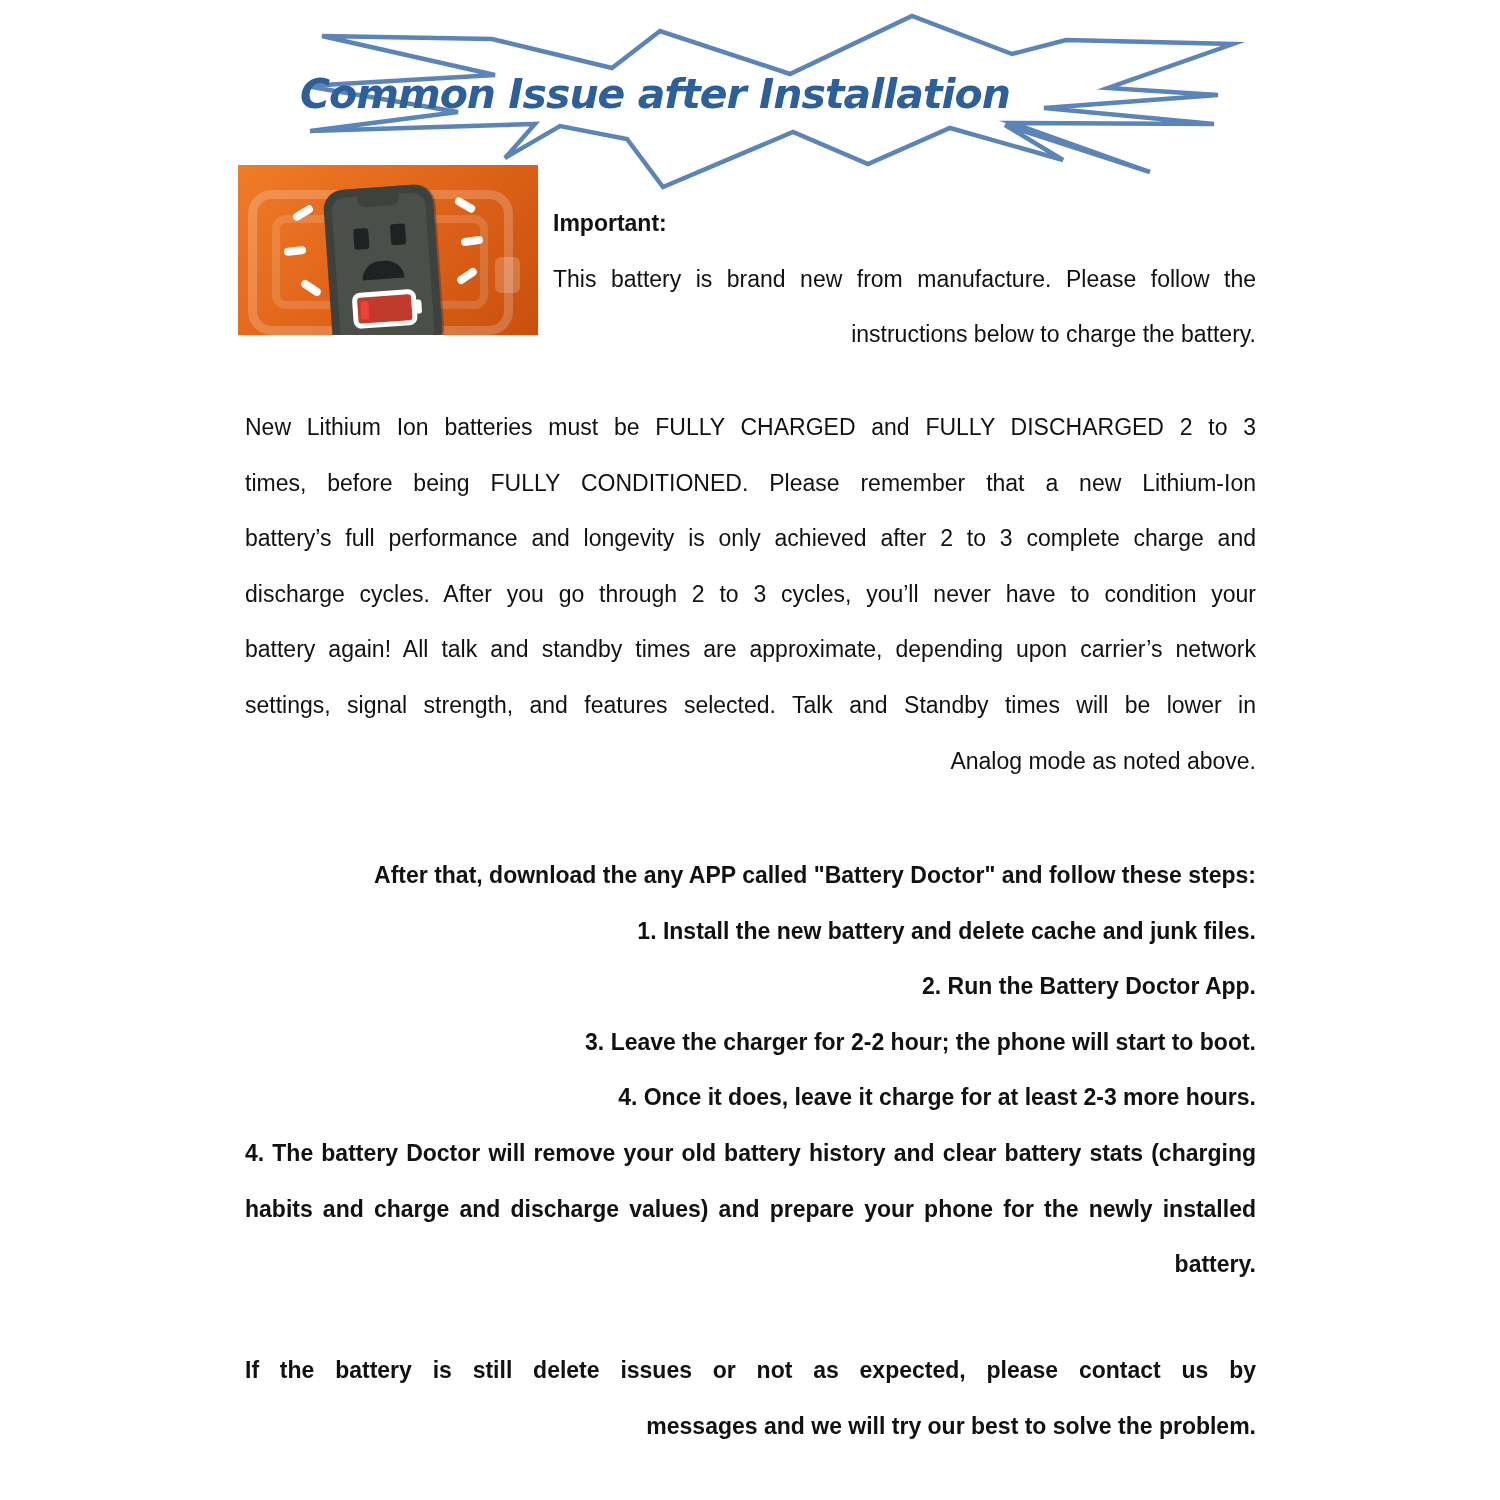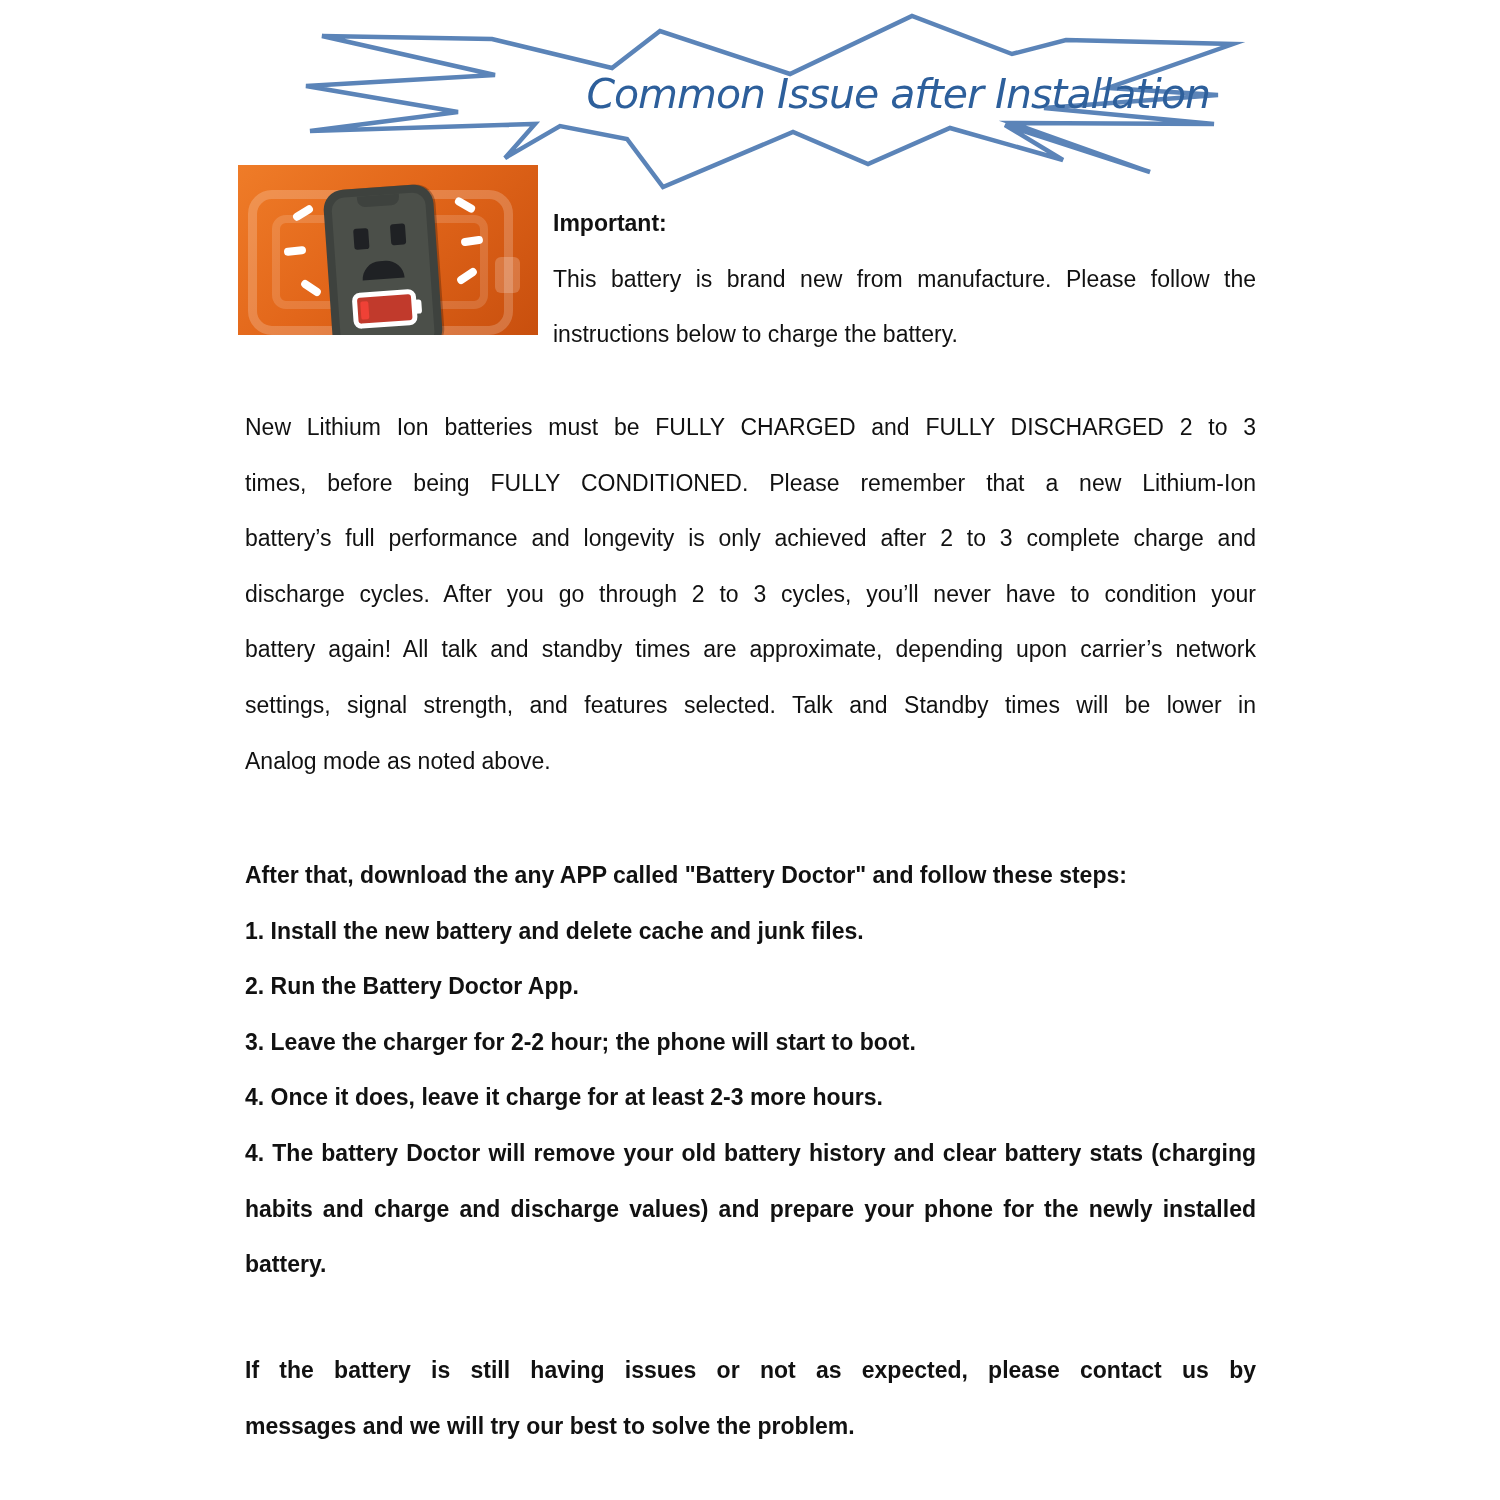--- a/index.html
+++ b/index.html
@@ -8,23 +8,23 @@
     width:1500px;height:1500px;
     background:#ffffff;
     font-family:"Liberation Sans", sans-serif;
     color:#111111;
     overflow:hidden;
   }
   
   #burst-svg{position:absolute;left:0;top:0;width:1500px;height:260px;}
   #title-text{
     position:absolute;left:300px;top:74px;width:910px;
-    text-align:right;
+    text-align:left;
     font-family:"DejaVu Sans", sans-serif;
-    font-style:italic;font-weight:normal;
+    font-style:italic;font-weight:bold;
     font-size:41px;line-height:1;
     letter-spacing:-1px;
     color:#2d5f9b;
   }
   
   .hero{
     position:absolute;left:238px;top:165px;width:300px;height:170px;
     background:linear-gradient(135deg,#ef7c28 0%,#e2661a 45%,#c84f0e 100%);
     overflow:hidden;
   }
@@ -57,21 +57,21 @@
     background:#ffffff;border-radius:0 3px 3px 0;}
   .dash{position:absolute;width:22px;height:8px;background:#ffffff;border-radius:5px;}
   .d1{left:54px;top:44px;transform:rotate(-32deg);}
   .d2{left:46px;top:82px;transform:rotate(-6deg);}
   .d3{left:62px;top:119px;transform:rotate(34deg);}
   .d4{left:216px;top:36px;transform:rotate(30deg);}
   .d5{left:223px;top:72px;transform:rotate(-8deg);}
   .d6{left:218px;top:107px;transform:rotate(-34deg);}
   
   .textblock{position:absolute;font-size:23px;}
-  .tline{line-height:55.6px;white-space:nowrap;text-align:left;}
+  .tline{line-height:55.6px;white-space:nowrap;text-align:right;}
   .tline.j{white-space:normal;text-align:justify;text-align-last:justify;}
   .bold .tline, .bold{font-weight:bold;}
   #important-block{left:553px;top:196px;width:703px;}
   #important-heading{font-weight:bold;line-height:55.6px;}
   #paragraph1{left:245px;top:400px;width:1011px;}
   #steps-block{left:245px;top:848px;width:1011px;font-weight:bold;}
   #footer-block{left:245px;top:1343px;width:1011px;}
 </style>
 </head>
 <body>
@@ -133,17 +133,17 @@
       <div class="tline">1. Install the new battery and delete cache and junk files.</div>
       <div class="tline">2. Run the Battery Doctor App.</div>
       <div class="tline">3. Leave the charger for 2-2 hour; the phone will start to boot.</div>
       <div class="tline">4. Once it does, leave it charge for at least 2-3 more hours.</div>
       <div class="tline j">4. The battery Doctor will remove your old battery history and clear battery stats (charging</div>
       <div class="tline j">habits and charge and discharge values) and prepare your phone for the newly installed</div>
       <div class="tline">battery.</div>
     </div>
 
   <div id="footer-block" class="textblock bold">
-      <div class="tline j">If the battery is still having issues or not as expected, please contact us by</div>
+      <div class="tline j">If the battery is still delete issues or not as expected, please contact us by</div>
       <div class="tline">messages and we will try our best to solve the problem.</div>
     </div>
 
 </div>
 
 </body></html>

